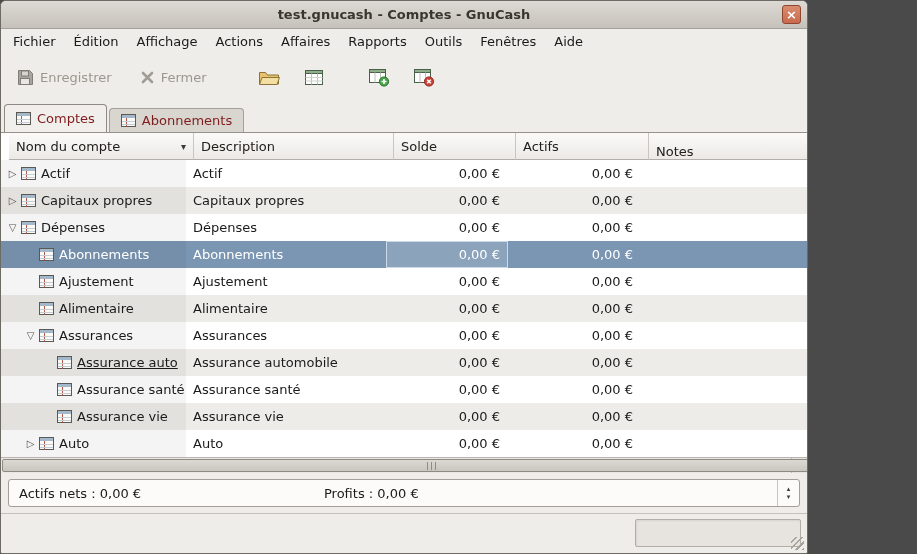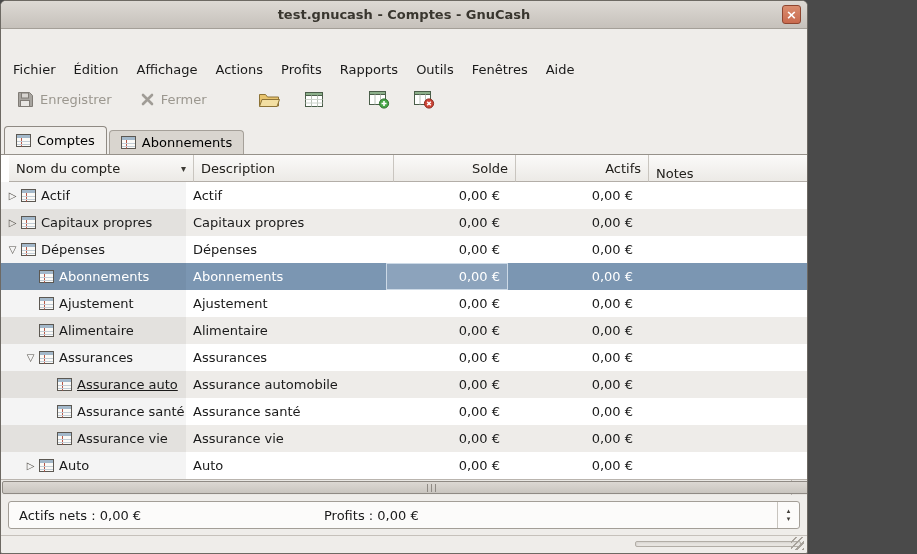--- a/index.html
+++ b/index.html
@@ -32,49 +32,49 @@
     position: absolute; right: 6px; top: 4px;
     width: 19px; height: 19px; border-radius: 3px;
     background: linear-gradient(#da8d6f, var(--close-button, #c96a4e));
     border: 1px solid #8f4630;
     color: #fff;
     display: flex; align-items: center; justify-content: center;
   }
   .close-x { font-size: 13px; font-weight: bold; line-height: 1; }
   
   .menubar { flex: 0 0 26px; display: flex; padding-left: 3px; }
-  .menu-item { padding: 5px 9px 0; margin-top: 28px; }
+  .menu-item { padding: 5px 9px 0; }
   
   .toolbar { flex: 0 0 44px; display: flex; align-items: center; padding: 0 6px; gap: 8px; }
   .tb-btn { display: flex; align-items: center; gap: 6px; padding: 6px 10px; border-radius: 3px; }
   .tb-btn.disabled { color: #9b978f; }
   .tb-ic { display: flex; }
   .tb-iconbtn { width: 37px; height: 34px; display: flex; align-items: center; justify-content: center; border-radius: 3px; }
   .gap { width: 18px; }
   .gap.small { width: 12px; }
   
   .tabbar { flex: 0 0 34px; display: flex; align-items: flex-end; padding-left: 3px; border-bottom: 1px solid #96918a; }
   .tab {
     display: flex; align-items: center; gap: 6px;
     padding: 0 11px; height: 24px;
     background: #d9d5cf; border: 1px solid #a5a099; border-bottom: none;
-    border-radius: 4px 4px 0 0; margin-right: 2px; color: #000000;
+    border-radius: 4px 4px 0 0; margin-right: 2px; color: #7f1d1d;
   }
   .tab.active { height: 28px; background: #f1efec; border-color: #8f8a83; }
   .tab-icon { display: flex; }
   
   .content { flex: 0 0 340px; display: flex; flex-direction: column; background: #fff; }
   .header-row { flex: 0 0 27px; display: flex; margin-left: 8px; }
   .hcell {
     display: flex; align-items: center; padding: 0 7px;
     background: linear-gradient(#fbfaf9, #eceae6);
     border-right: 1px solid #c9c5bf; border-bottom: 1px solid #b3aea8;
     overflow: hidden; white-space: nowrap; color: #22201c;
   }
-  .hcell.right { justify-content: flex-end; }
+  .hcell.right { justify-content: flex-start; }
   .hcell.filler { flex: 1 1 auto; }
   .hcell.options { flex: 0 0 34px; justify-content: center; border-right: none; }
   .sort-arrow { margin-left: auto; padding-left: 4px; font-size: 10px; color: #3e3b36; }
   .body-wrap { flex: 0 0 297px; display: flex; }
   .rows { width: 899px; }
   .row { display: flex; height: 27px; }
   .row.alt { background: #eeece9; }
   .row.selected { background: var(--selection-bg, #7b96b2); color: var(--selection-text, #fff); }
   .cell { display: flex; align-items: center; overflow: hidden; white-space: nowrap; }
   .cell.name { flex: 0 0 185px; background: rgba(0,0,0,0.045); }
@@ -122,21 +122,21 @@
     <div class="close-btn">
       <span class="close-x">×</span>
     </div>
   </div>
 
   <div class="menubar">
       <div class="menu-item">Fichier</div>
       <div class="menu-item">Édition</div>
       <div class="menu-item">Affichage</div>
       <div class="menu-item">Actions</div>
-      <div class="menu-item">Profits</div>
+      <div class="menu-item">Affaires</div>
       <div class="menu-item">Rapports</div>
       <div class="menu-item">Outils</div>
       <div class="menu-item">Fenêtres</div>
       <div class="menu-item">Aide</div>
     </div>
 
   <div class="toolbar">
     <div class="tb-btn disabled">
       <span class="tb-ic">
           <svg width="17" height="17" viewBox="0 0 17 17">

